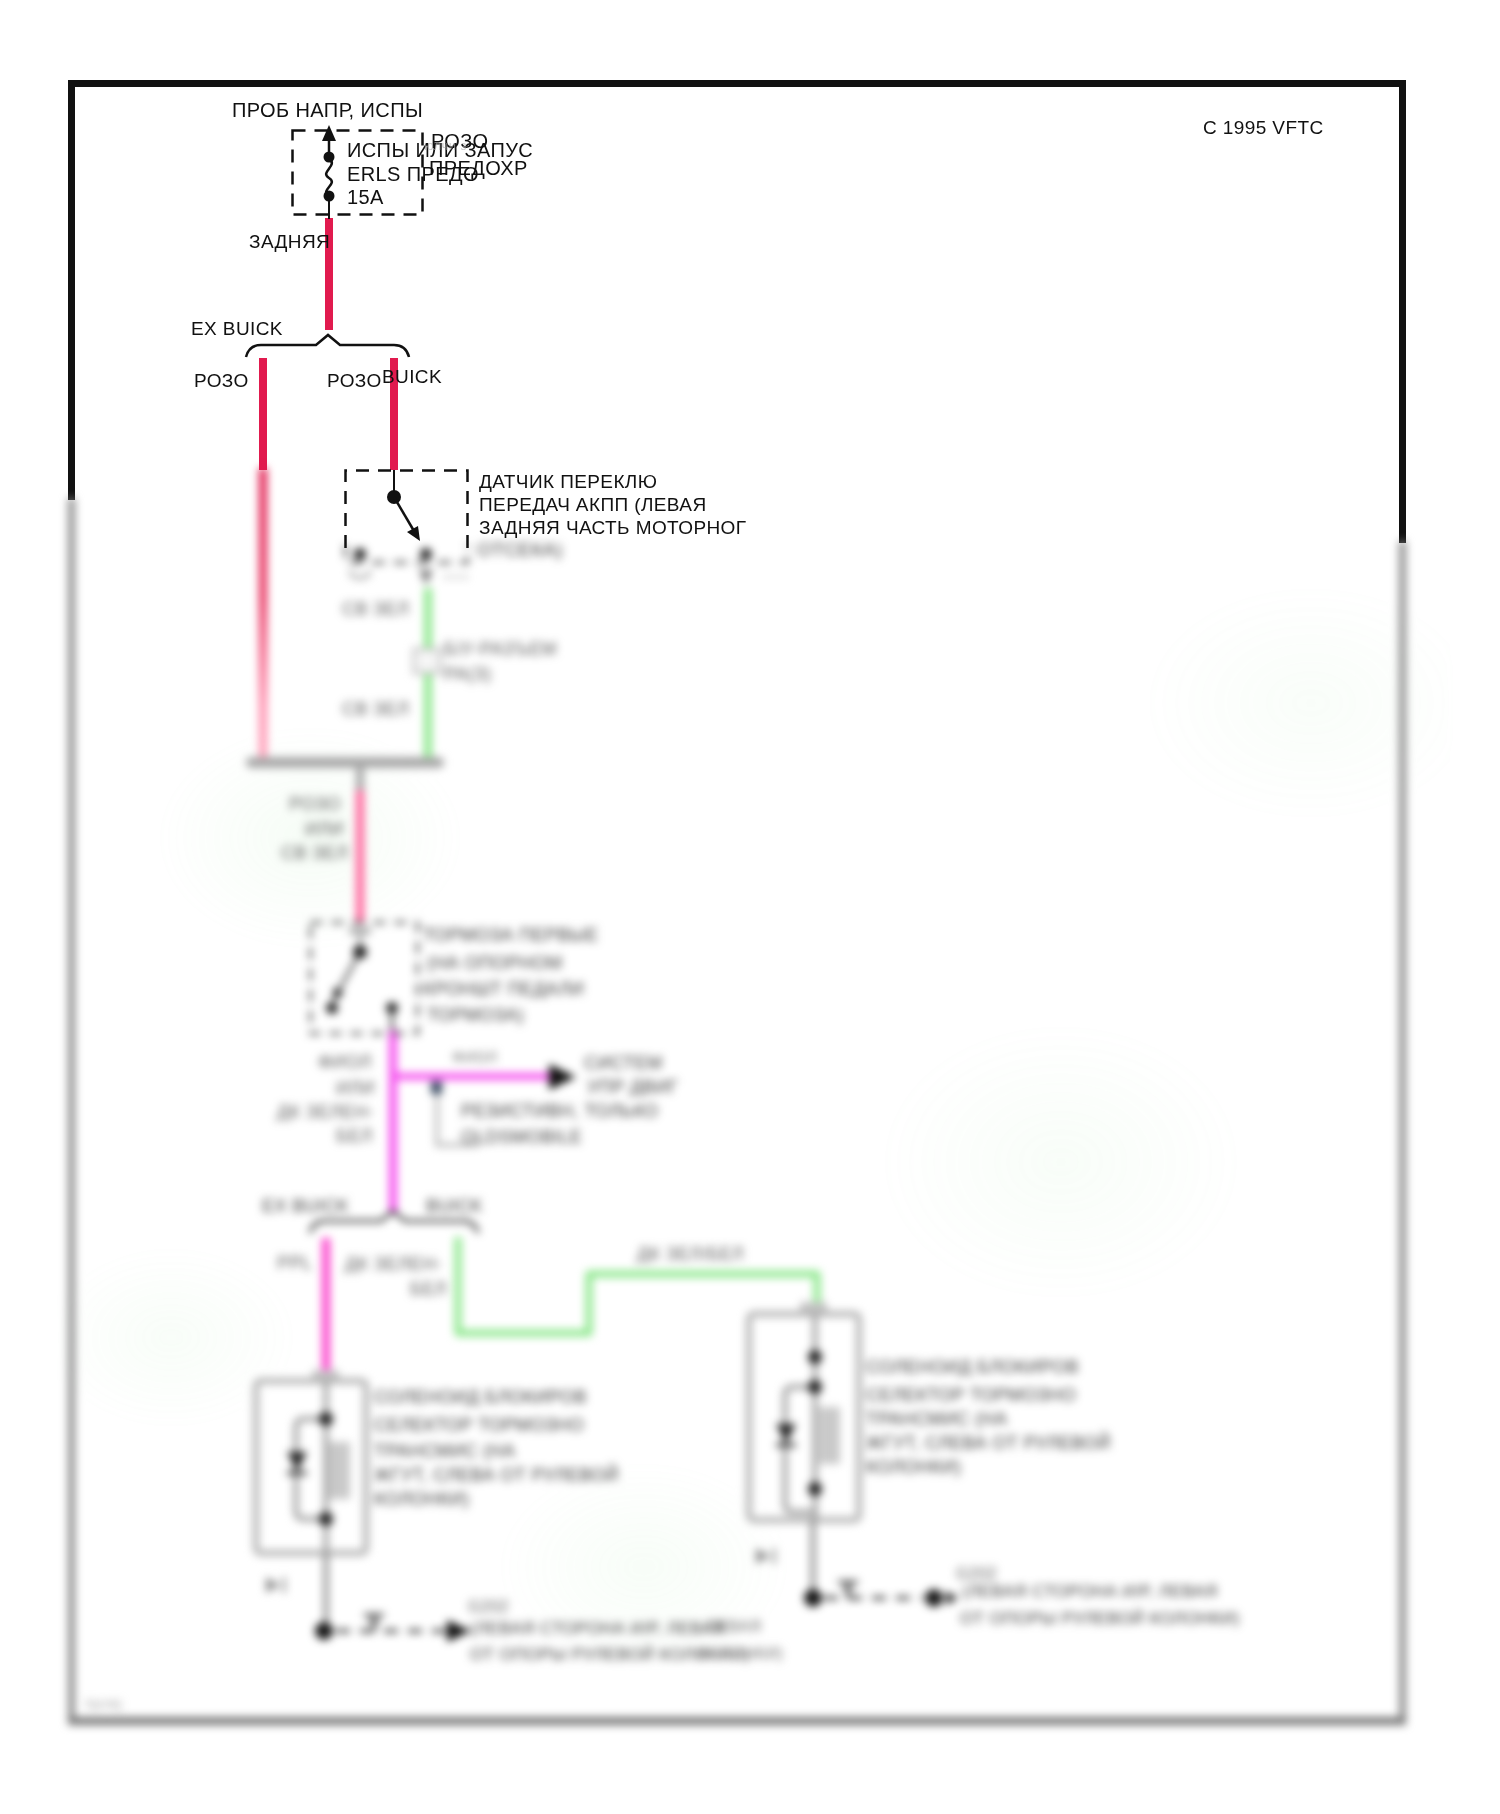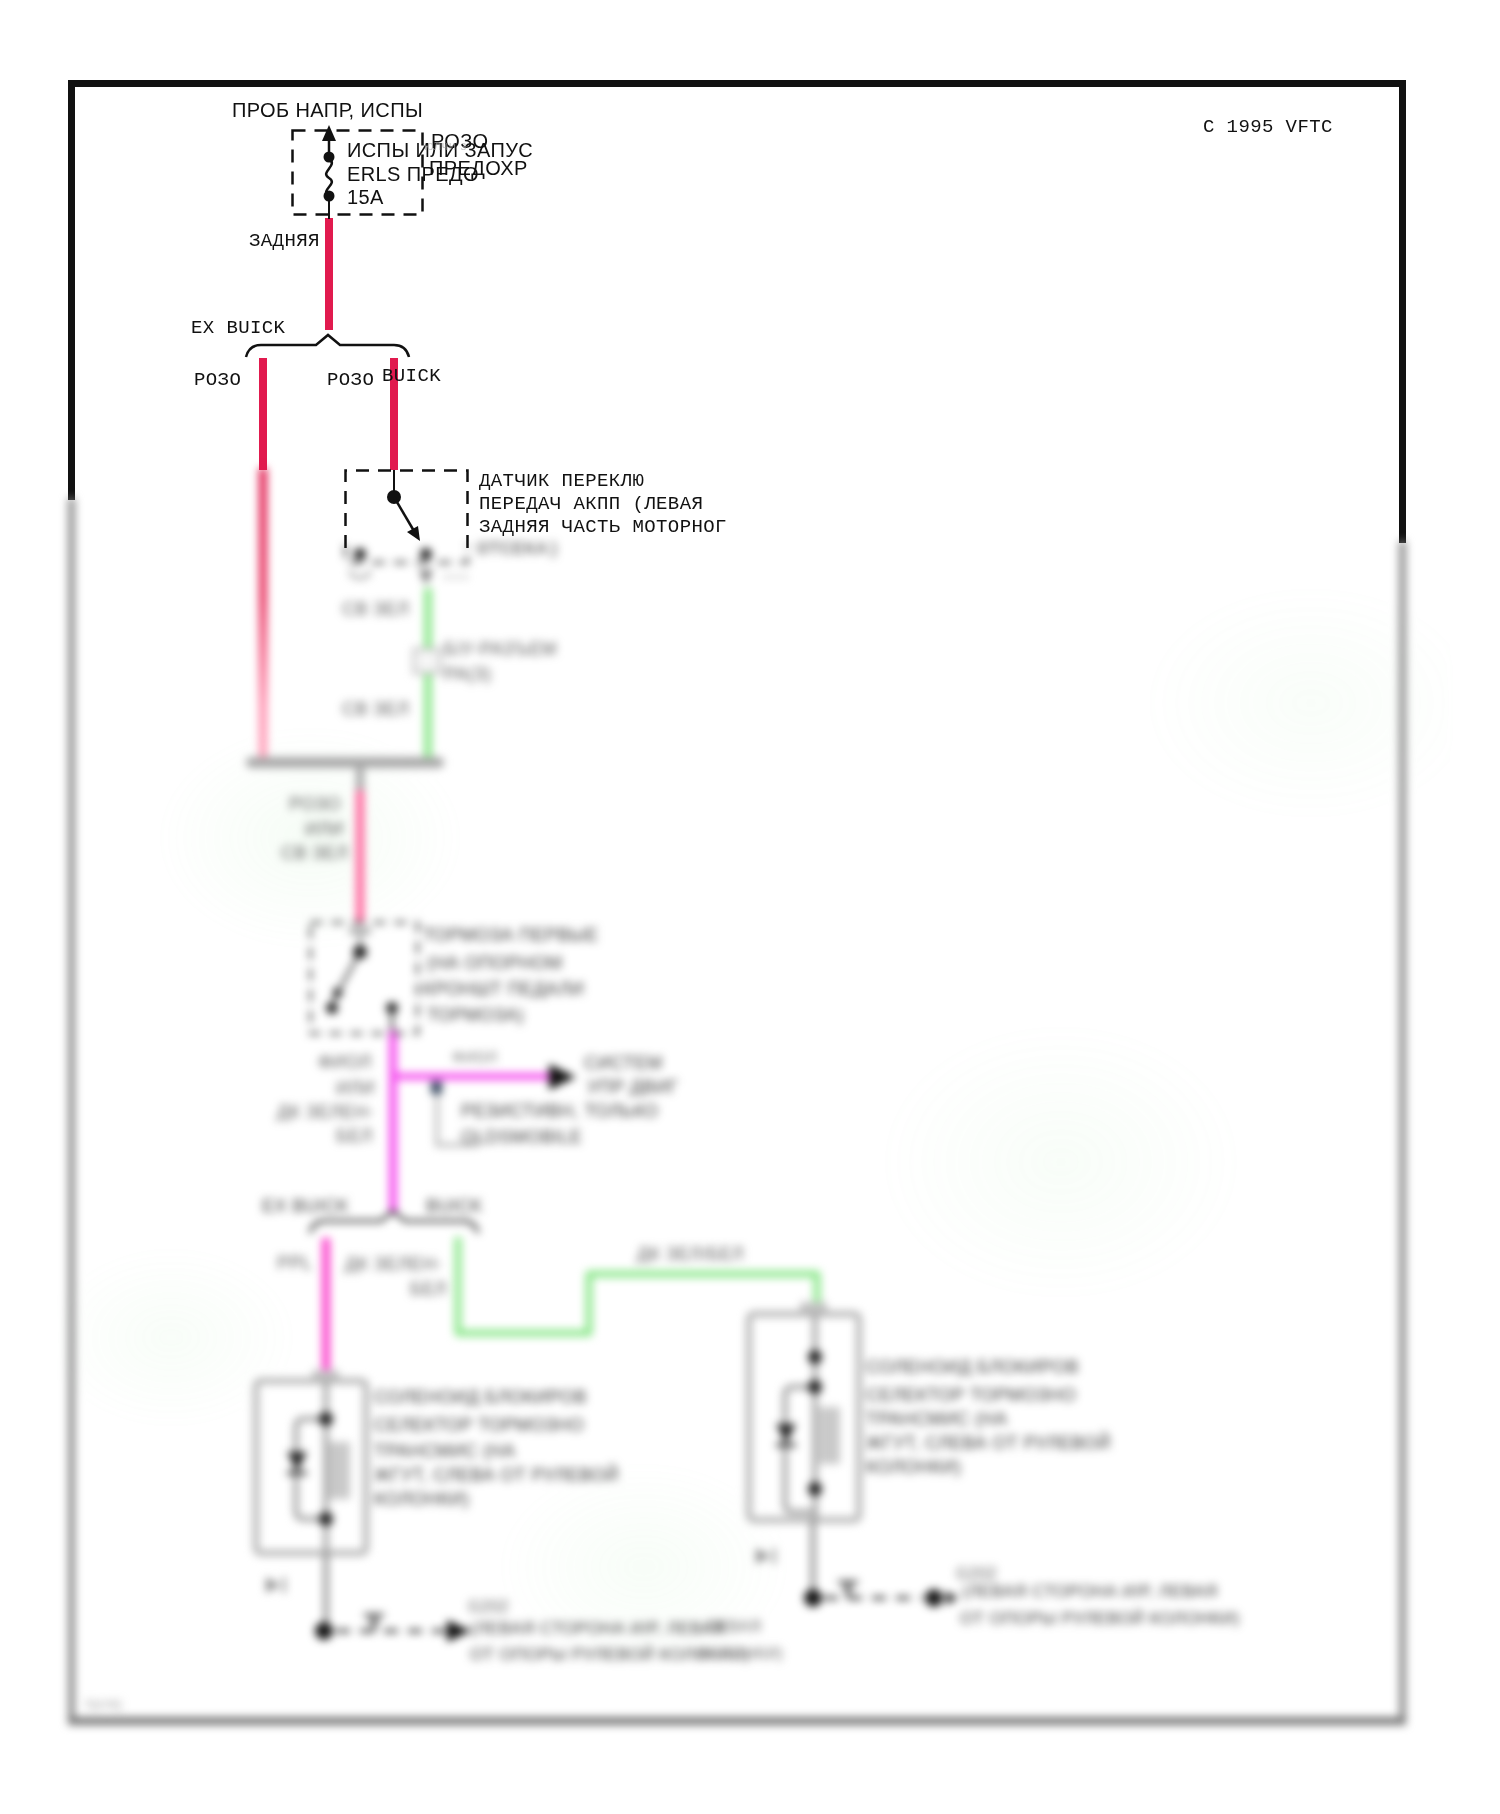--- a/index.html
+++ b/index.html
@@ -5,21 +5,21 @@
   html,body{margin:0;padding:0;background:#fff;}
   .stage{
     position:relative;width:1500px;height:1814px;background:#ffffff;overflow:hidden;
     font-family:"Liberation Sans","DejaVu Sans",sans-serif;color:#111;
   }
   .layer{position:absolute;inset:0;}
   .blurred{filter:blur(4px);}
   .abs{position:absolute;}
   .t{position:absolute;white-space:nowrap;letter-spacing:.4px;line-height:1.05;}
   .s20{font-size:20px;}
-  .s19{font-size:19px;font-family:Liberation Mono, monospace;}
+  .s19{font-size:19px;}
   .s18{font-size:18px;}
   .s17{font-size:17px;}
   .s16{font-size:16px;}
   .s15{font-size:15px;}
   .s13{font-size:13px;}
   .ink{color:#111;}
   .binkb{color:#3c3c3c;}     
   .glab{color:#5c5c5c;}      
   .gsoft{color:#6e6e6e;}
   .wire{position:absolute;}

